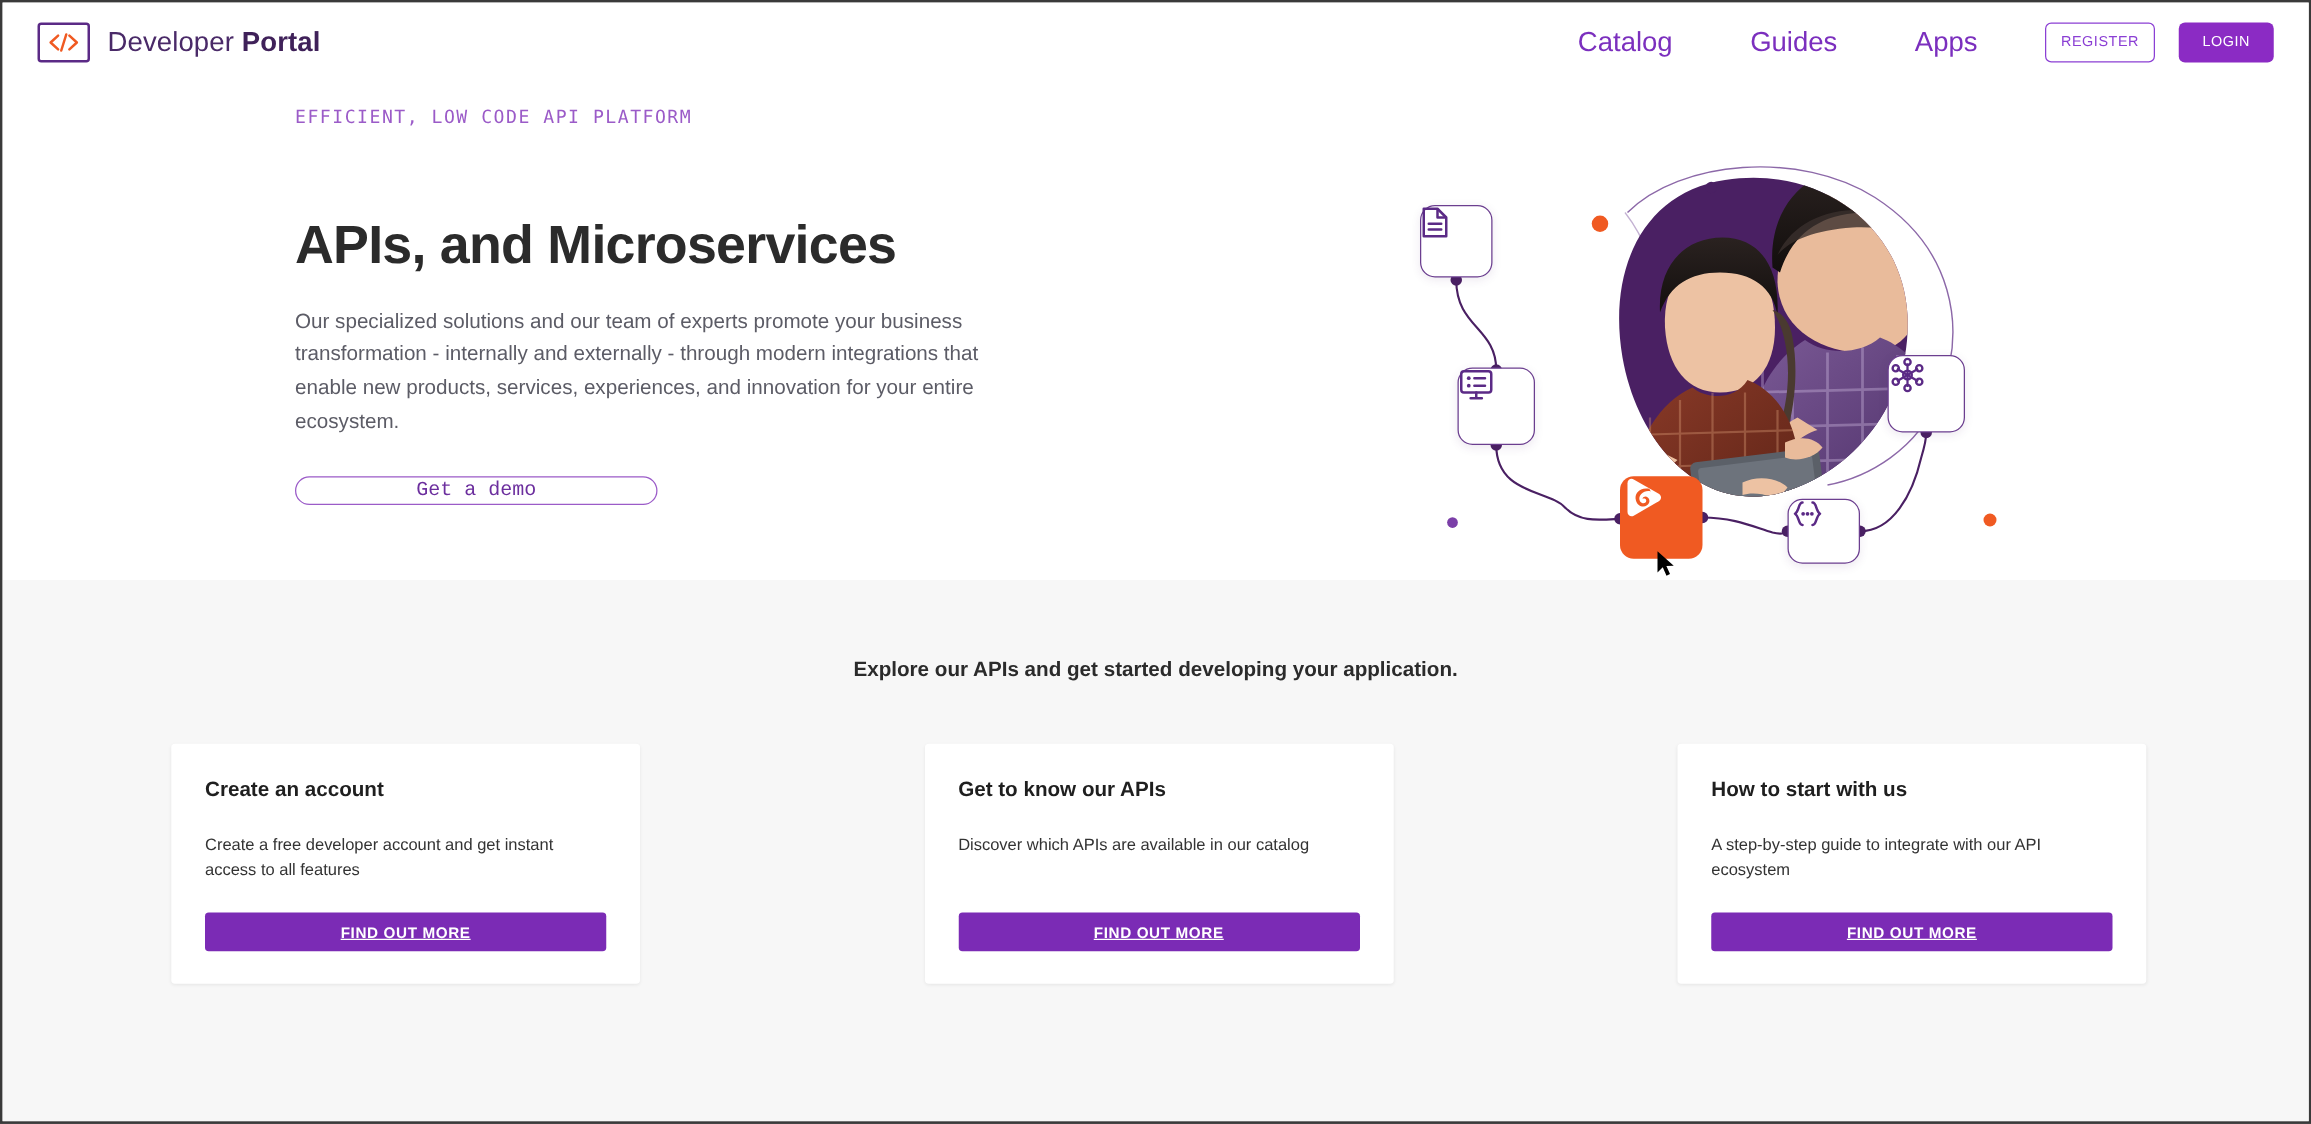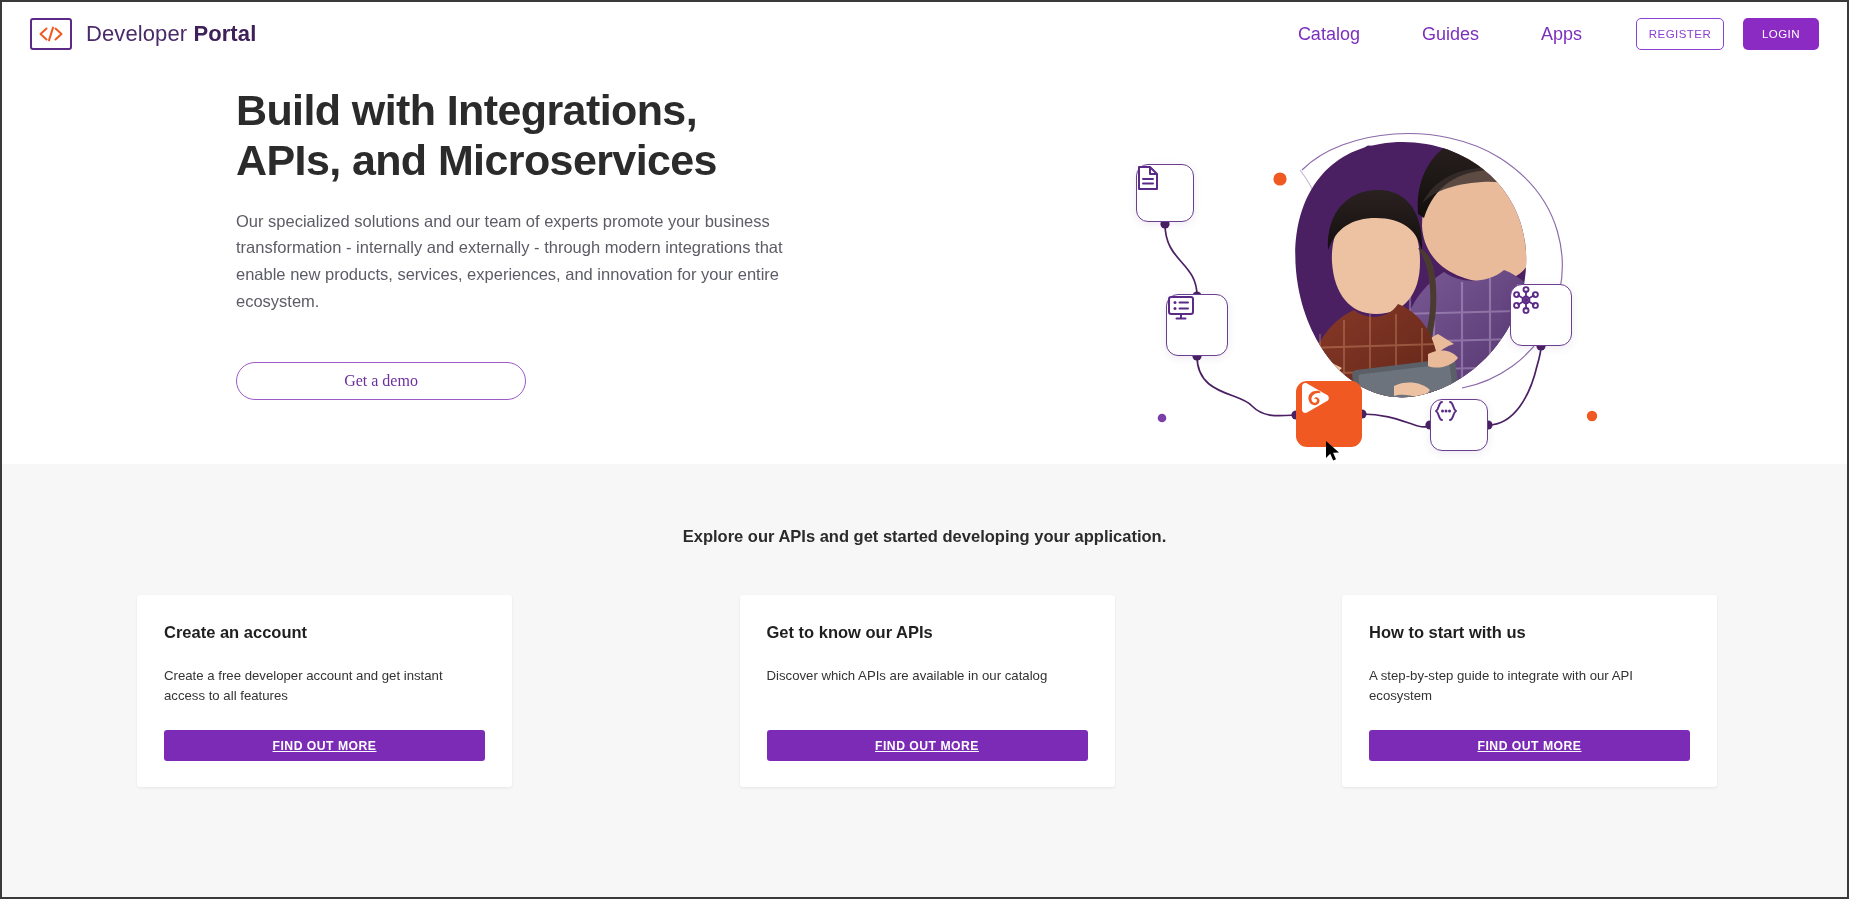--- a/index.html
+++ b/index.html
@@ -60,21 +60,21 @@
   #brand-text b { font-weight: 700; color: #3f2159; }
 
   #nav {
     margin-left: auto;
     margin-right: 28px;
     display: flex;
     align-items: center;
     gap: 0px;
   }
   .nav-link {
-    font-size: 18px;
+    font-size: 22px;
     color: #7b2fbe;
     padding: 0 31px;
     text-decoration: none;
     white-space: nowrap;
     cursor: pointer;
   }
   #btn-register {
     margin-left: 23px;
     width: 88px; height: 32px;
     border: 1.3px solid #8B3FD4;
@@ -143,29 +143,29 @@
     border: none;
     border-radius: 19px;
     color: #ffffff;
     font-size: 16px;
     font-family: "Liberation Sans", sans-serif;
     cursor: pointer;
     display: flex; align-items:center; justify-content:center;
     gap: 14px;
   }
   #btn-demo {
-    width: 290px; height: 38px;
+    width: 290px; height: 23px;
     background: #ffffff;
     border: 1.2px solid #9B5BC8;
     border-radius: 19px;
     color: #6c2f9e;
     font-size: 16px;
-    font-family: Liberation Serif, serif;
+    font-family: Liberation Mono, monospace;
     cursor: pointer;
-    display: flex; align-items:center; justify-content:center;margin-top:17px;
+    display: flex; align-items:center; justify-content:center;
   }
 
   
   #hero-art {
     position: absolute;
     left: 1120px; top: 0px;
     width: 500px; height: 398px;
   }
   #hero-art svg { position:absolute; left:0; top:0; }
 
@@ -290,22 +290,23 @@
       <a class="nav-link">Apps</a>
       <button id="btn-register">REGISTER</button>
       <button id="btn-login">LOGIN</button>
     </nav>
 
   </div>
 
   <section id="hero">
 
     <div id="hero-copy">
+      <div id="eyebrow">EFFICIENT, LOW CODE API PLATFORM</div>
       <h1 id="hero-title">
-        <span>Build with Integrations,</span><br>
+        <br>
         <span>APIs, and Microservices</span>
       </h1>
       <p id="hero-desc">Our specialized solutions and our team of experts promote your business transformation - internally and externally - through modern integrations that enable new products, services, experiences, and innovation for your entire ecosystem.</p>
       <div id="hero-buttons">
         <button id="btn-demo">Get a demo</button>
       </div>
     </div>
 
     <div id="hero-art">
 

